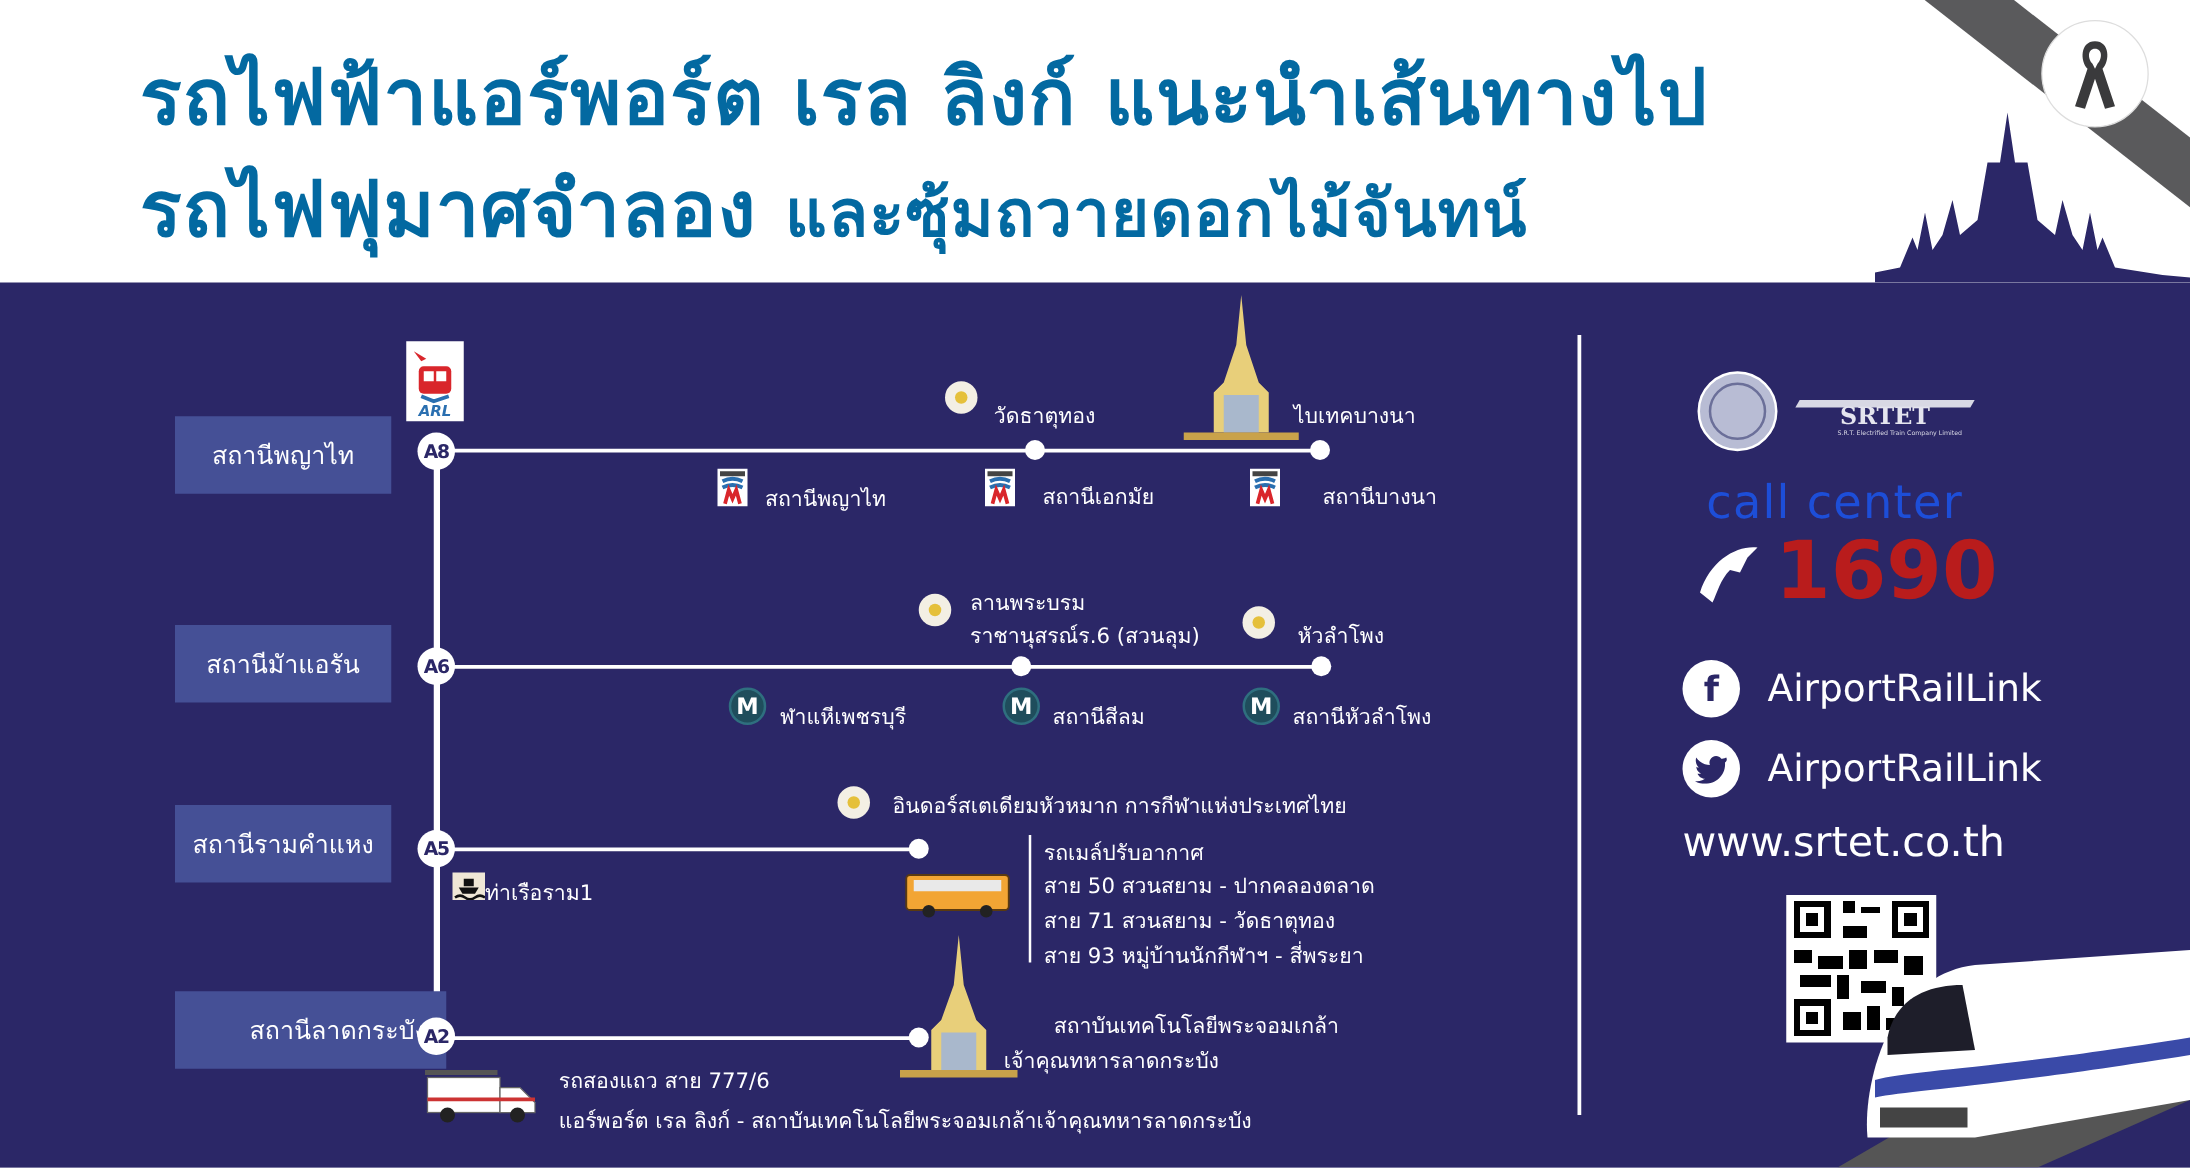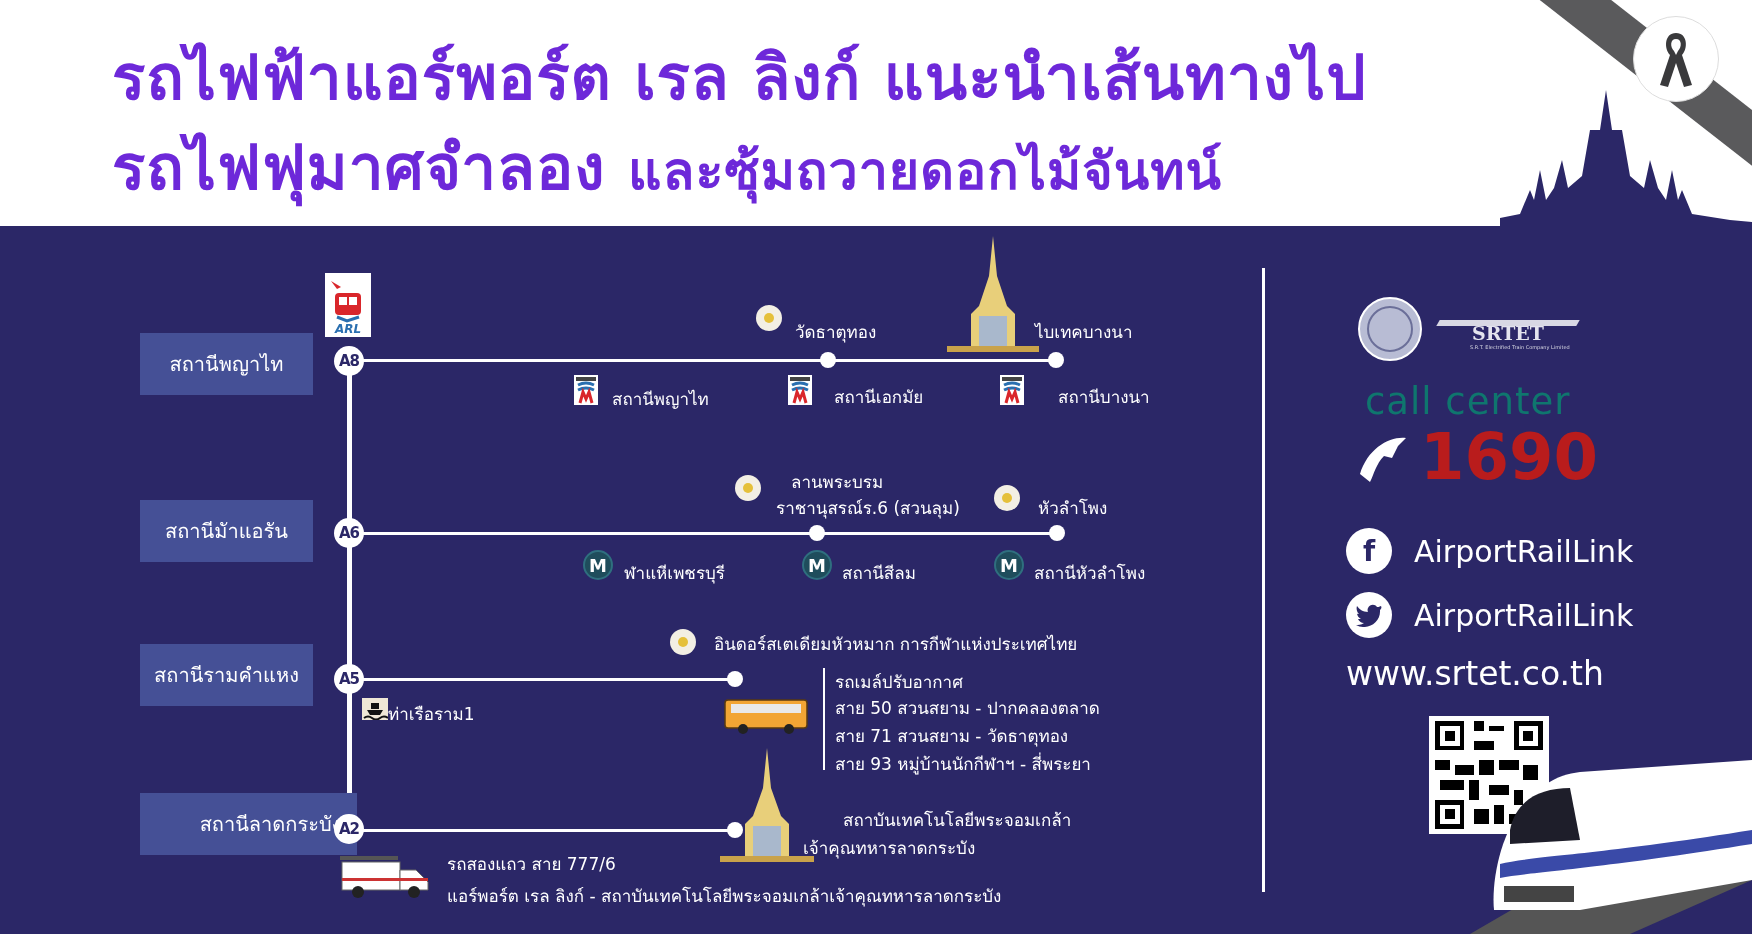--- a/index.html
+++ b/index.html
@@ -1,37 +1,37 @@
 <!DOCTYPE html>
 <html><head>
 <meta charset="utf-8">
 <style>
   html, body { margin:0; padding:0; }
   body { width:1752px; height:934px; position:relative; overflow:hidden; background:#ffffff; font-family:"DejaVu Sans", sans-serif; }
   .header { position:absolute; left:0; top:0; width:1752px; height:226px; background:#ffffff; }
-  .title-line { position:absolute; color:#6d28d9; font-family:"DejaVu Sans", sans-serif; font-weight:bold; white-space:nowrap; letter-spacing:1px; }
+  .title-line { position:absolute; color:#0369a1; font-family:"DejaVu Sans", sans-serif; font-weight:bold; white-space:nowrap; letter-spacing:1px; }
   .title-1 { left:112px; top:28px; font-size:62px; }
   .title-2 { left:112px; top:118px; font-size:62px; }
   .title-2 .small { font-size:52px; }
   .sash { position:absolute; left:1560px; top:-40px; width:320px; height:44px; background:#5a5a5c; transform:rotate(38deg); transform-origin:0 0; }
   .ribbon-circle { position:absolute; left:1633px; top:16px; width:84px; height:84px; border-radius:50%; background:#fff; border:1px solid #ddd; display:flex; align-items:center; justify-content:center; }
   .skyline { position:absolute; left:1500px; top:90px; }
   .main { position:absolute; left:0; top:226px; width:1752px; height:708px; background:#2b2767; }
   .station-box { position:absolute; left:140px; width:173px; height:62px; background:#455096; color:#fff; font-size:20px; display:flex; align-items:center; justify-content:center; }
   .vline { position:absolute; left:347px; top:362px; width:5px; height:466px; background:#fff; }
   .hline { position:absolute; height:3px; background:#fff; }
   .node { position:absolute; width:30px; height:30px; border-radius:50%; background:#fff; color:#2b2767; font-size:15px; font-weight:bold; display:flex; align-items:center; justify-content:center; letter-spacing:-1px; }
   .dot { position:absolute; width:16px; height:16px; border-radius:50%; background:#fff; }
   .label { position:absolute; color:#fff; font-size:17px; white-space:nowrap;text-align:right; }
   .bts { position:absolute; width:24px; height:30px; background:#fff; }
   .mrt { position:absolute; width:30px; height:30px; border-radius:50%; background:#1f4d5c; border:2px solid #2f6f7f; color:#fff; font-weight:bold; font-size:18px; display:flex; align-items:center; justify-content:center; box-sizing:border-box; }
   .flower { position:absolute; width:34px; height:34px; }
   .arl-logo { position:absolute; left:325px; top:273px; width:46px; height:64px; background:#fff; }
   .divider { position:absolute; left:1262px; top:268px; width:3px; height:624px; background:#fff; }
-  .call-center { position:absolute; left:1365px; top:380px; color:#0f766e; font-size:37px; letter-spacing:1px; }
+  .call-center { position:absolute; left:1365px; top:380px; color:#1d4ed8; font-size:37px; letter-spacing:1px; }
   .call-number { position:absolute; left:1420px; top:420px; color:#b91c1c; font-size:64px; font-weight:bold; }
   .social { position:absolute; color:#fff; font-size:30px; display:flex; align-items:center; gap:22px; }
   .social .ic { width:46px; height:46px; border-radius:50%; background:#fff; color:#2b2767; display:flex; align-items:center; justify-content:center; font-weight:bold; font-size:28px; }
   .website { position:absolute; left:1346px; top:654px; color:#fff; font-size:33px; }
   .qr { position:absolute; left:1429px; top:716px; width:120px; height:118px; background:#fff; }
   .train { position:absolute; left:1470px; top:760px; }
   .bus-divider { position:absolute; left:823px; top:668px; width:2px; height:102px; background:#fff; }
 </style>
 </head>
 <body>
@@ -109,21 +109,21 @@
     <span>สถานีมัาแอรัน</span>
   </div>
 <div class="hline" style="left:362px; top:532px; width:694px;"></div>
 <div class="node" style="left:334px; top:518px;">A6</div>
 <div class="dot" style="left:809px; top:525px;"></div>
 <div class="dot" style="left:1049px; top:525px;"></div>
 <svg class="flower" style="left:731px; top:470px;" viewBox="0 0 34 34">
     <circle cx="17" cy="18" r="13" fill="#f3efe4"></circle>
     <circle cx="17" cy="18" r="5" fill="#e5c03a"></circle>
   </svg>
-<div class="label" style="left:776px; top:468px;margin-left:15px;">ลานพระบรม</div>
+<div class="label" style="left:776px; top:468px;">ลานพระบรม</div>
 <div class="label" style="left:776px; top:494px;">ราชานุสรณ์ร.6 (สวนลุม)</div>
 <svg class="flower" style="left:990px; top:480px;" viewBox="0 0 34 34">
     <circle cx="17" cy="18" r="13" fill="#f3efe4"></circle>
     <circle cx="17" cy="18" r="5" fill="#e5c03a"></circle>
   </svg>
 <div class="label" style="left:1038px; top:494px;">หัวลำโพง</div>
 <div class="mrt" style="left:583px; top:550px;">M</div>
 <div class="label" style="left:624px; top:559px;">ฬาแหีเพชรบุรี</div>
 <div class="mrt" style="left:802px; top:550px;">M</div>
 <div class="label" style="left:842px; top:559px;">สถานีสีลม</div>

